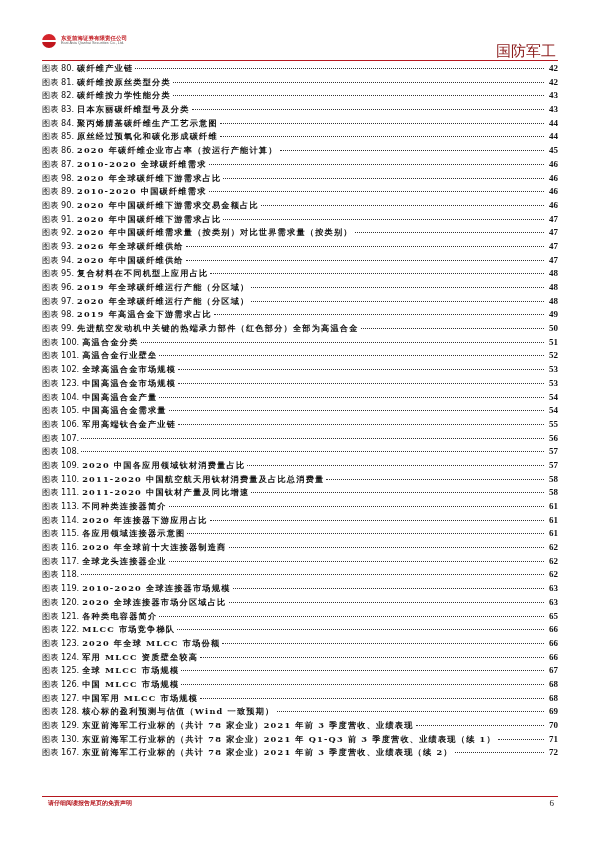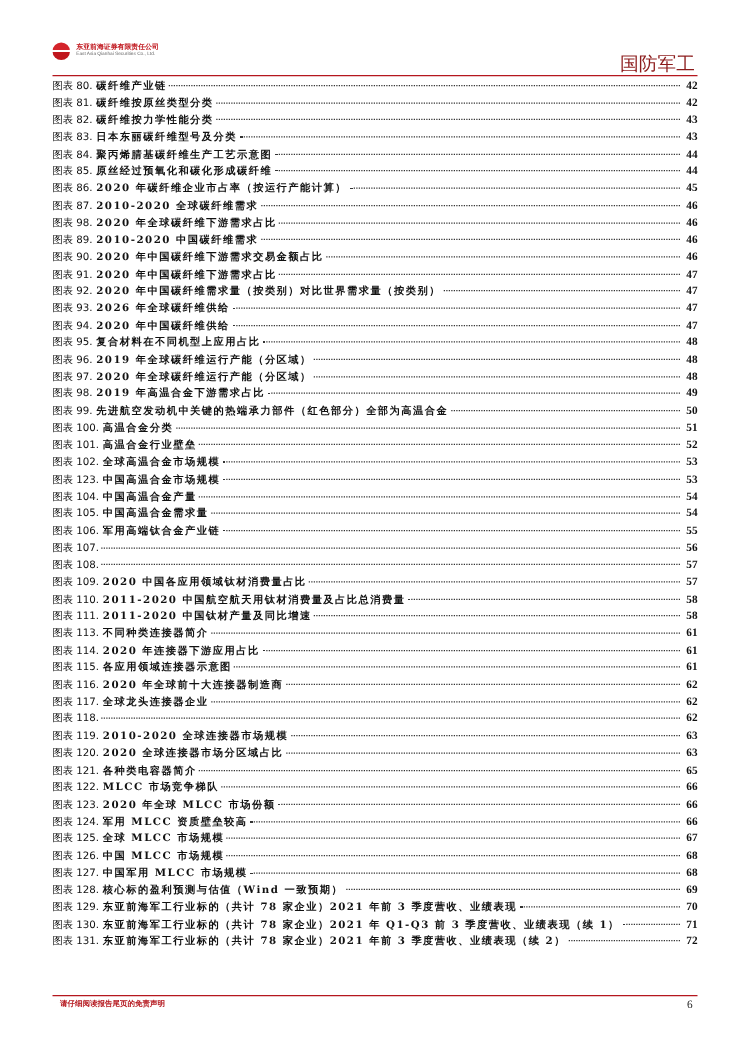--- a/index.html
+++ b/index.html
@@ -329,21 +329,21 @@
       <span class="leader"></span>
       <span class="page">70</span>
     </div>
     <div class="row">
       <span class="lbl">图表 130.</span>
       <span class="title">东亚前海军工行业标的（共计 78 家企业）2021 年 Q1-Q3 前 3 季度营收、业绩表现（续 1）</span>
       <span class="leader"></span>
       <span class="page">71</span>
     </div>
     <div class="row">
-      <span class="lbl">图表 131.</span>
+      <span class="lbl">图表 167.</span>
       <span class="title">东亚前海军工行业标的（共计 78 家企业）2021 年前 3 季度营收、业绩表现（续 2）</span>
       <span class="leader"></span>
       <span class="page">72</span>
     </div>
   </div>
 
 <div class="footer-rule"></div>
 <div class="disclaimer">请仔细阅读报告尾页的免责声明</div>
 <div class="page-num">6</div>
 

